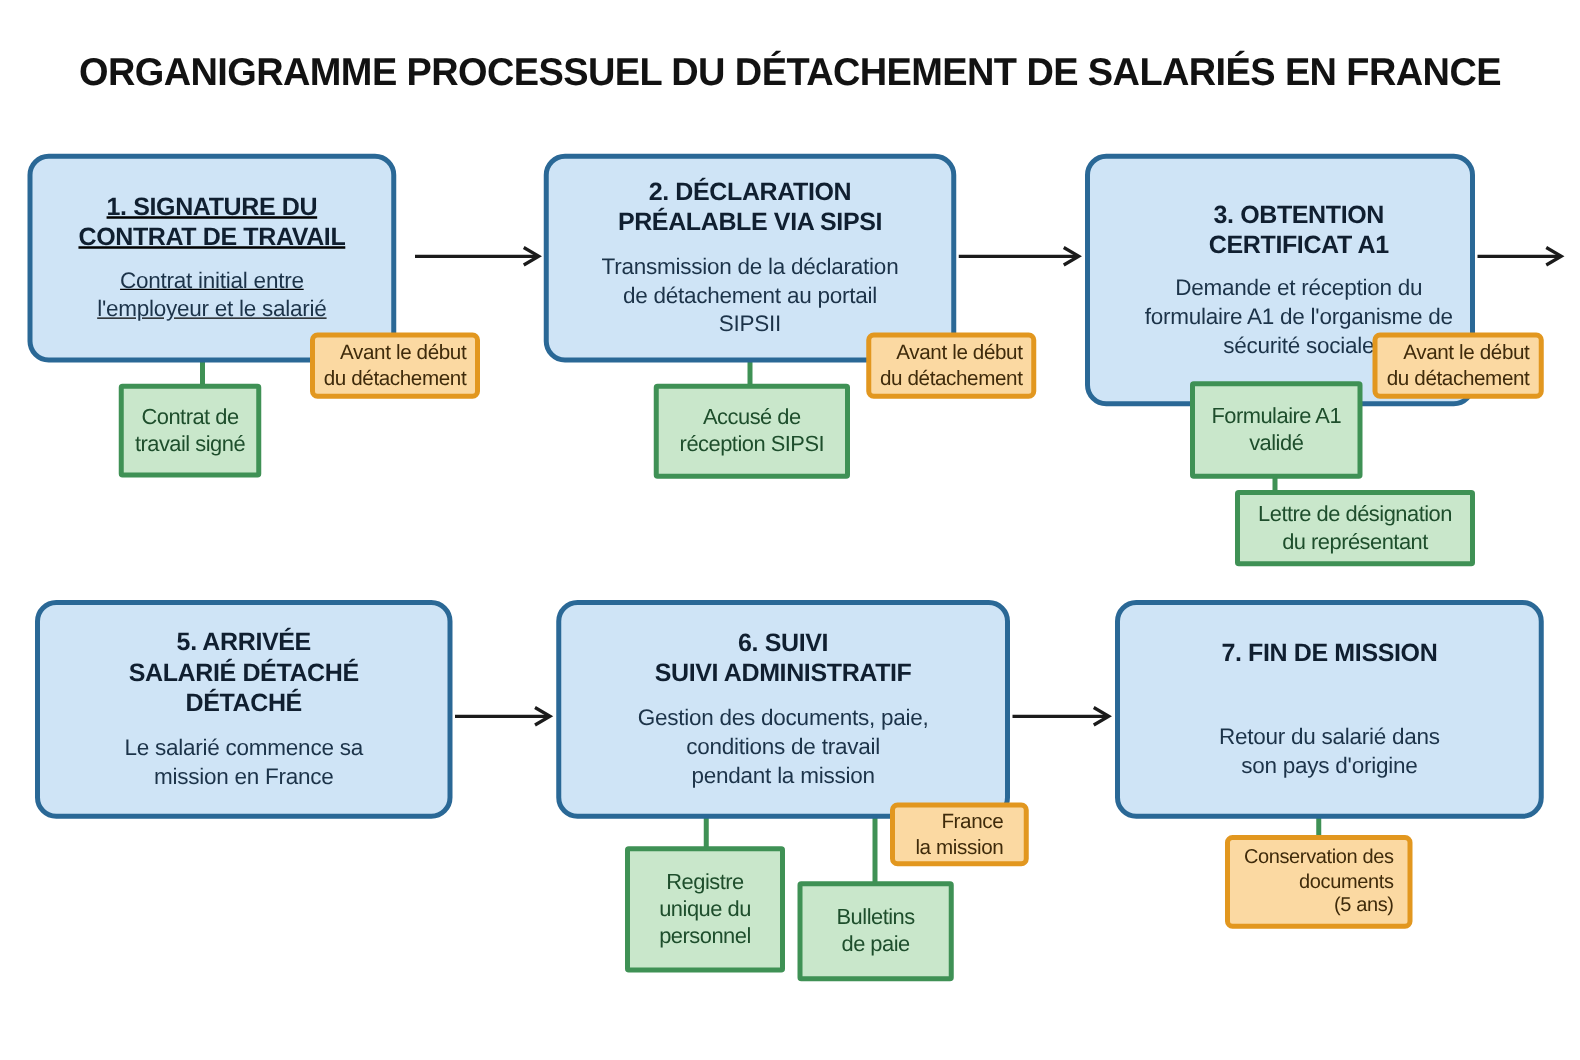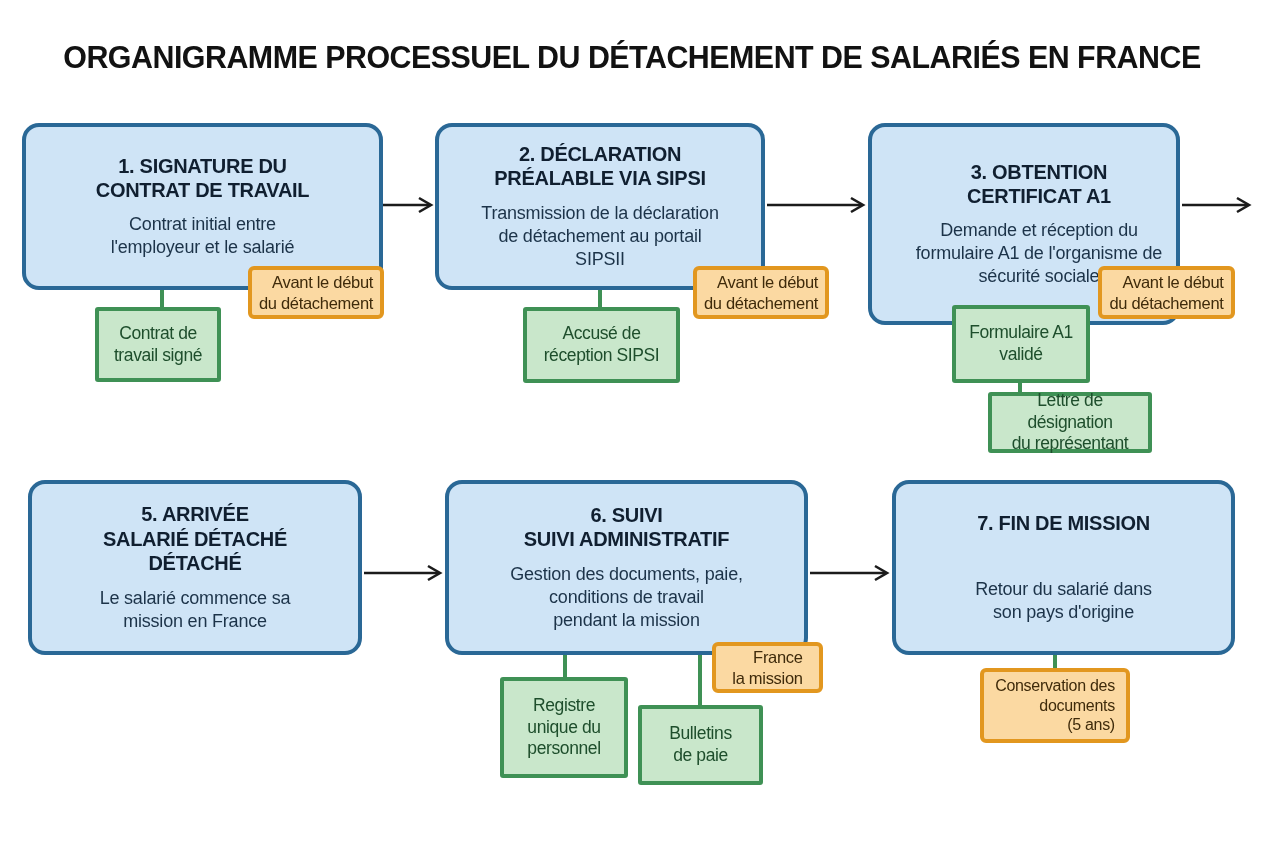--- a/index.html
+++ b/index.html
@@ -126,21 +126,21 @@
         <line x1="364" y1="573" x2="439" y2="573"></line>
           <polyline points="428,566 440,573 428,580"></polyline>
       </g>
       <g>
         <line x1="810" y1="573" x2="886" y2="573"></line>
           <polyline points="875,566 887,573 875,580"></polyline>
       </g>
     </g>
   </svg>
 
-  <div class="step" style="left:22px; top:123px; width:361px; height:167px;">
+  <div class="step" style="left:22px; top:123px; width:295px; height:167px;text-decoration:underline;">
     <div class="step-title">1. SIGNATURE DU
 CONTRAT DE TRAVAIL</div>
     <div class="step-body">Contrat initial entre
 l'employeur et le salarié</div>
   </div>
   <div class="step" style="left:435px; top:123px; width:330px; height:167px;">
     <div class="step-title">2. DÉCLARATION
 PRÉALABLE VIA SIPSI</div>
     <div class="step-body">Transmission de la déclaration
 de détachement au portail
@@ -167,27 +167,27 @@
     <div class="step-body">Gestion des documents, paie,
 conditions de travail
 pendant la mission</div>
   </div>
   <div class="step" style="left:892px; top:480px; width:343px; height:175px;gap:32px;">
     <div class="step-title">7. FIN DE MISSION</div>
     <div class="step-body">Retour du salarié dans
 son pays d'origine</div>
   </div>
 
-  <div class="doc" style="left:95px; top:307px; width:126px; height:75px;">Contrat de
+  <div class="doc" style="left:95px; top:307px; width:114px; height:75px;">Contrat de
 travail signé</div>
   <div class="doc" style="left:523px; top:307px; width:157px; height:76px;">Accusé de
 réception SIPSI</div>
   <div class="doc" style="left:952px; top:305px; width:138px; height:78px;">Formulaire A1
 validé</div>
-  <div class="doc" style="left:988px; top:392px; width:164px; height:61px;">Lettre de désignation
+  <div class="doc" style="left:988px; top:392px; width:192px; height:61px;">Lettre de désignation
 du représentant</div>
   <div class="doc" style="left:500px; top:677px; width:128px; height:101px;">Registre
 unique du
 personnel</div>
   <div class="doc" style="left:638px; top:705px; width:125px; height:80px;">Bulletins
 de paie</div>
 
   <div class="badge" style="left:248px; top:266px; width:136px; height:53px;">Avant le début
 du détachement</div>
   <div class="badge" style="left:693px; top:266px; width:136px; height:53px;">Avant le début

